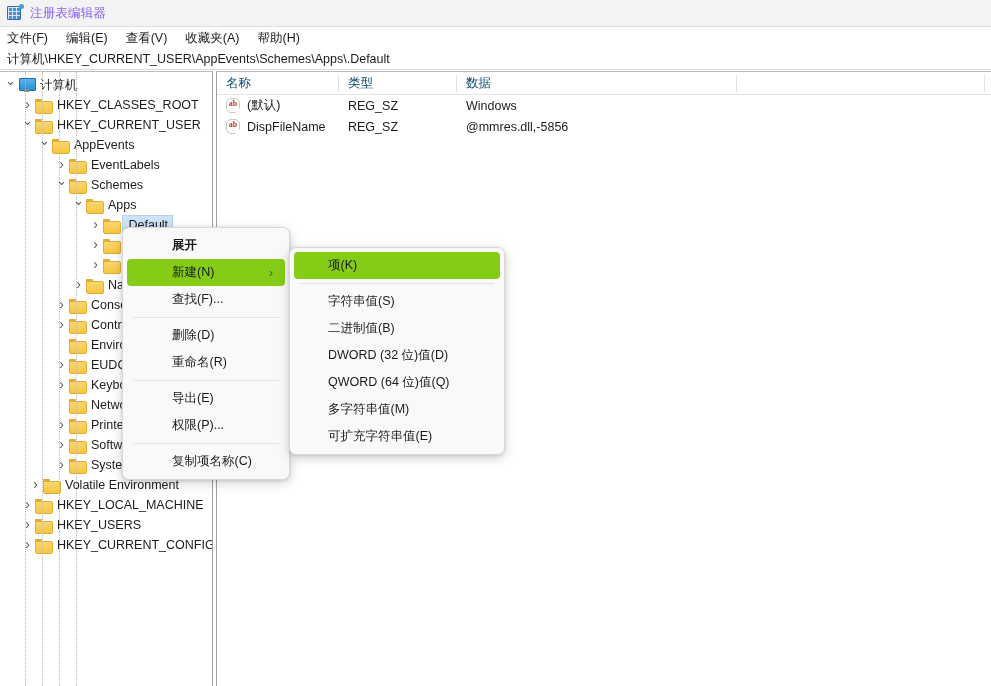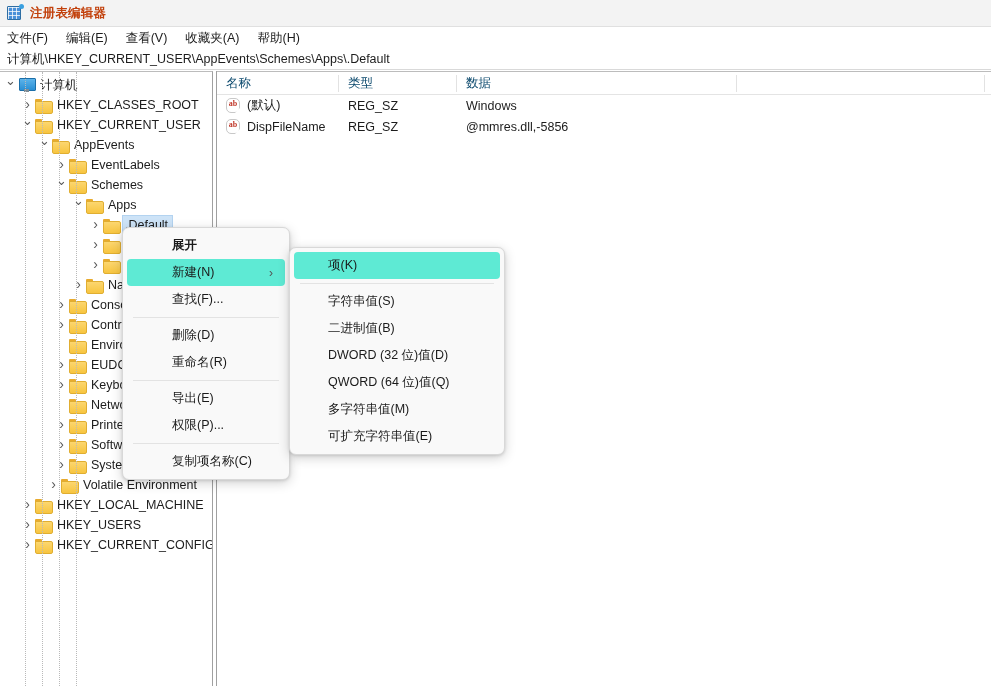--- a/index.html
+++ b/index.html
@@ -38,23 +38,22 @@
       linear-gradient(to bottom, rgba(255,255,255,.75) 1px, transparent 1px);
     background-size: 4px 4px;
   }
   #titlebar .app-icon .dot {
     position: absolute; right: -1px; top: -1px;
     width: 5px; height: 5px; border-radius: 50%;
     background: #3aa0e0;
   }
   #titlebar .title-text {
     font-size: 12.5px;
-    color: #c2410c;
+    color: #8b5cf6;
     letter-spacing: .2px;
-    font-weight: bold;
   }
 
   
   #menubar {
     height: 22px;
     background: #ffffff;
     display: flex;
     align-items: center;
     padding-left: 7px;
   }
@@ -277,21 +276,21 @@
     display: flex;
     align-items: center;
     padding: 0 12px 0 45px;
     white-space: nowrap;
     position: relative;
     cursor: default;
     border-radius: 4px;
     margin: 0 4px;
   }
   .ctxmenu .mi.bold { font-weight: bold; }
-  .ctxmenu .mi.hl { background: #5eead4; }
+  .ctxmenu .mi.hl { background: #84cc16; }
   .ctxmenu .mi .arrow {
     position: absolute;
     right: 12px;
     font-size: 12px;
     color: #555;
   }
   .ctxmenu .div {
     height: 1px;
     background: #e3e3e3;
     margin: 4px 10px;
@@ -421,21 +420,21 @@
         <div class="tnode" style="padding-left: 54px;">
           <span class="chev closed"></span>
           <span class="folder"></span>
           <span class="lbl">Software</span>
         </div>
         <div class="tnode" style="padding-left: 54px;">
           <span class="chev closed"></span>
           <span class="folder"></span>
           <span class="lbl">System</span>
         </div>
-        <div class="tnode" style="padding-left: 46px;">
+        <div class="tnode" style="padding-left: 28px;">
           <span class="chev closed"></span>
           <span class="folder"></span>
           <span class="lbl">Volatile Environment</span>
         </div>
         <div class="tnode" style="padding-left: 20px;">
           <span class="chev closed"></span>
           <span class="folder"></span>
           <span class="lbl">HKEY_LOCAL_MACHINE</span>
         </div>
         <div class="tnode" style="padding-left: 20px;">

